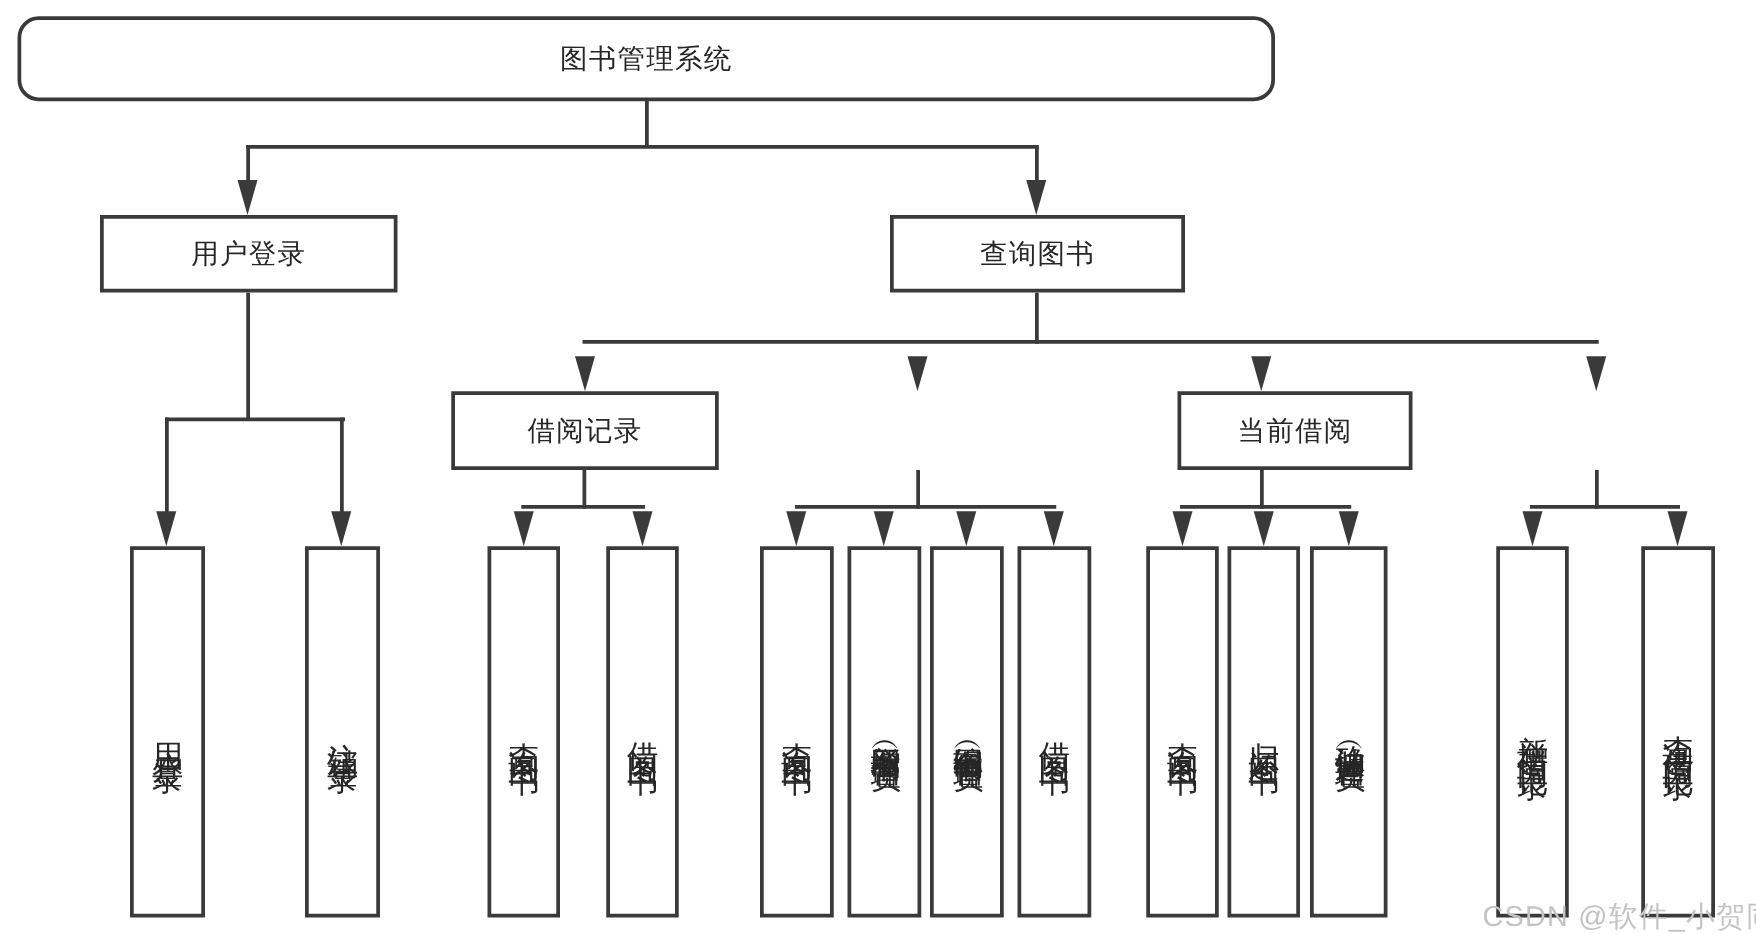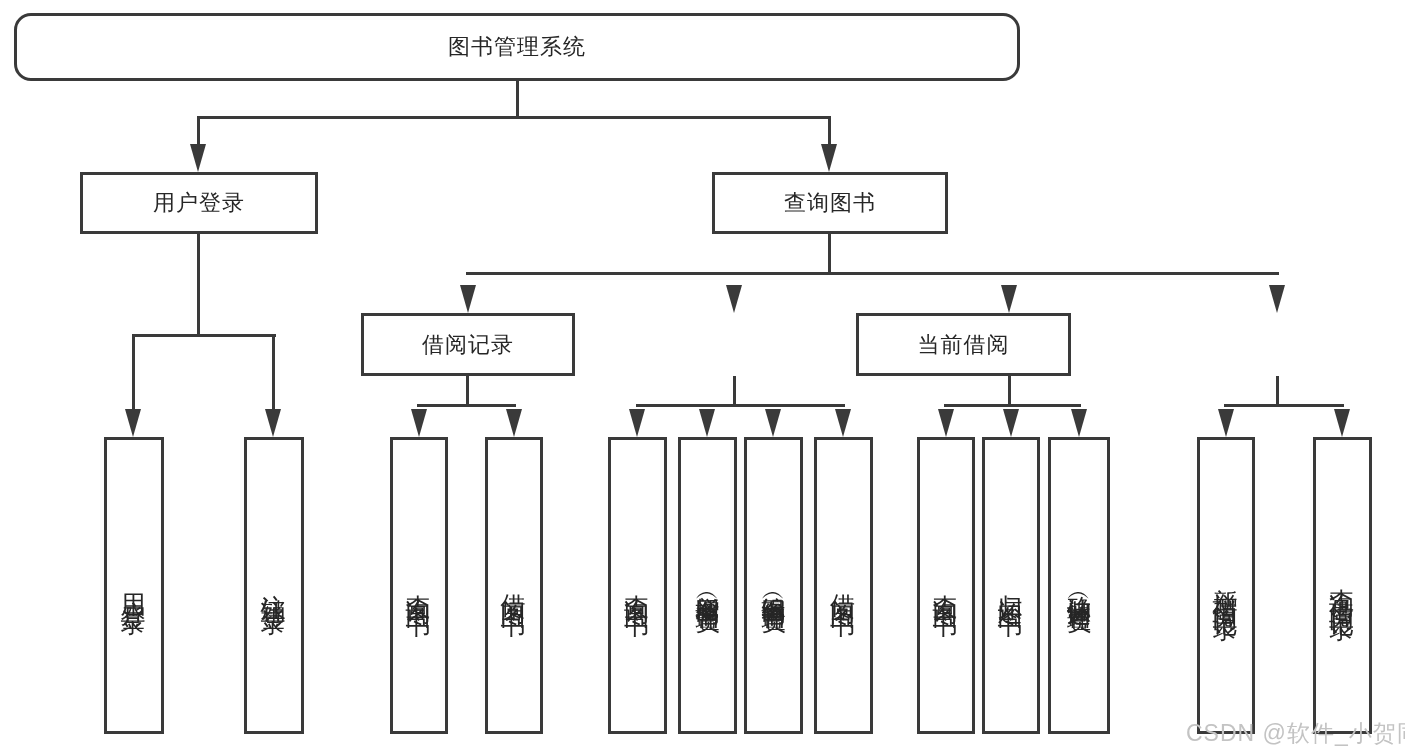--- a/index.html
+++ b/index.html
@@ -45,21 +45,21 @@
     border-right: 8px solid transparent;
     border-top: 28px solid #3a3a3a;
     z-index: 1;
   }
   
   #n-root            { left: 14px;   top: 13px;  width: 1006px; height: 68px; border-radius: 17px; }
   #n-user-login      { left: 80px;   top: 172px; width: 238px;  height: 62px; }
   #n-book-mgmt       { left: 712px;  top: 172px; width: 236px;  height: 62px; }
   #n-new-book        { left: 361px;  top: 313px; width: 214px;  height: 63px; }
   #n-book-borrow     { left: 628px;  top: 313px; width: 213px;  height: 63px; }
-  #n-current-borrow  { left: 856px;  top: 313px; width: 215px;  height: 63px; }
+  #n-current-borrow  { left: 942px;  top: 313px; width: 188px;  height: 63px; }
   #n-borrow-records  { left: 1172px; top: 313px; width: 211px;  height: 63px; }
   .leaf { top: 437px; height: 297px; }
   #l-user-login      { left: 104px;  width: 60px; }
   #l-logout          { left: 244px;  width: 60px; }
   #l-query-book-1    { left: 390px;  width: 58px; }
   #l-borrow-book-1   { left: 485px;  width: 58px; }
   #l-query-book-2    { left: 608px;  width: 59px; }
   #l-add-book        { left: 678px;  width: 59px; }
   #l-edit-book       { left: 744px;  width: 59px; }
   #l-borrow-book-2   { left: 814px;  width: 59px; }

